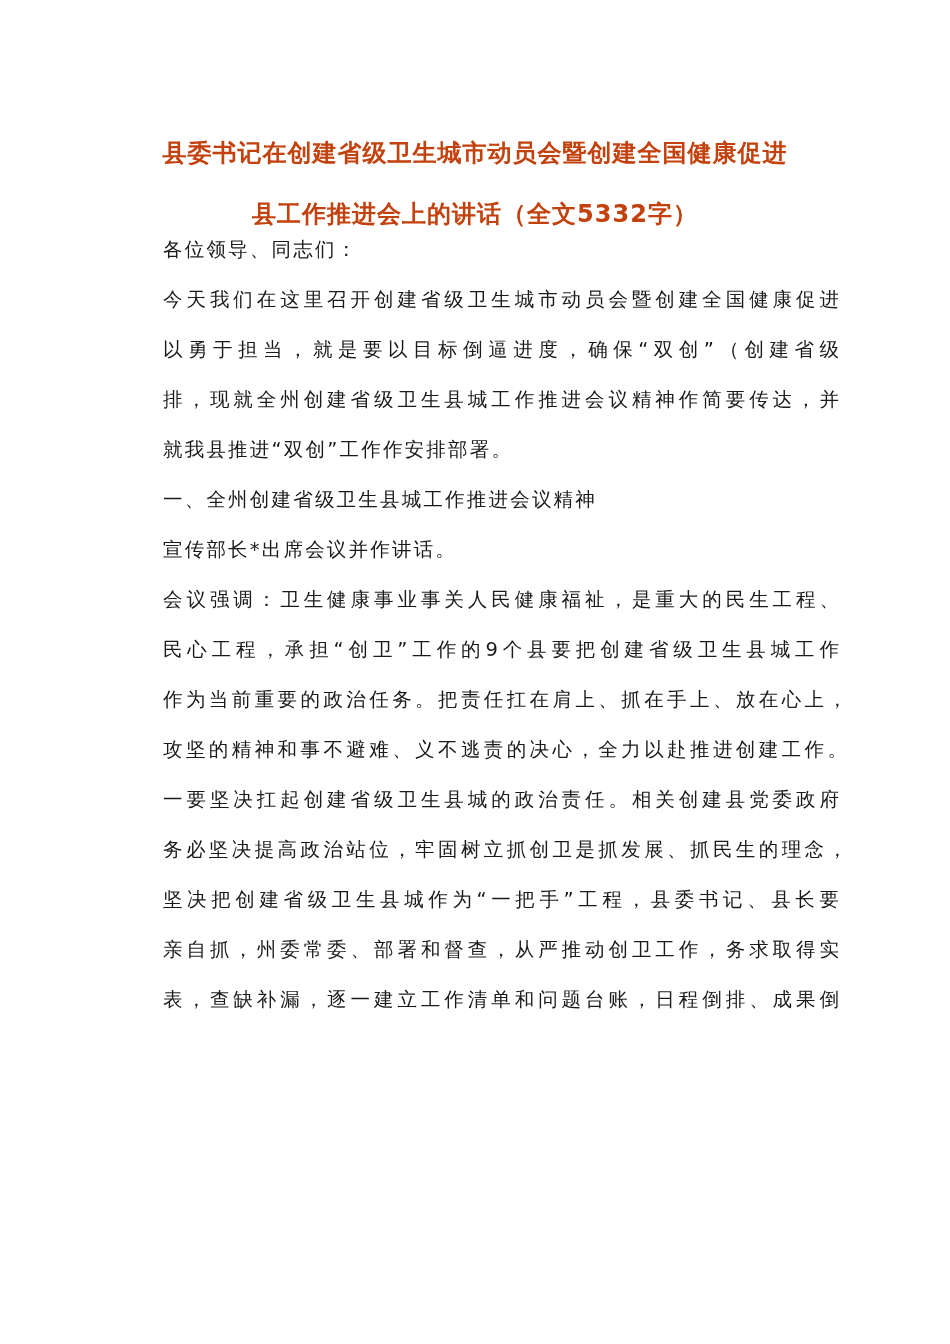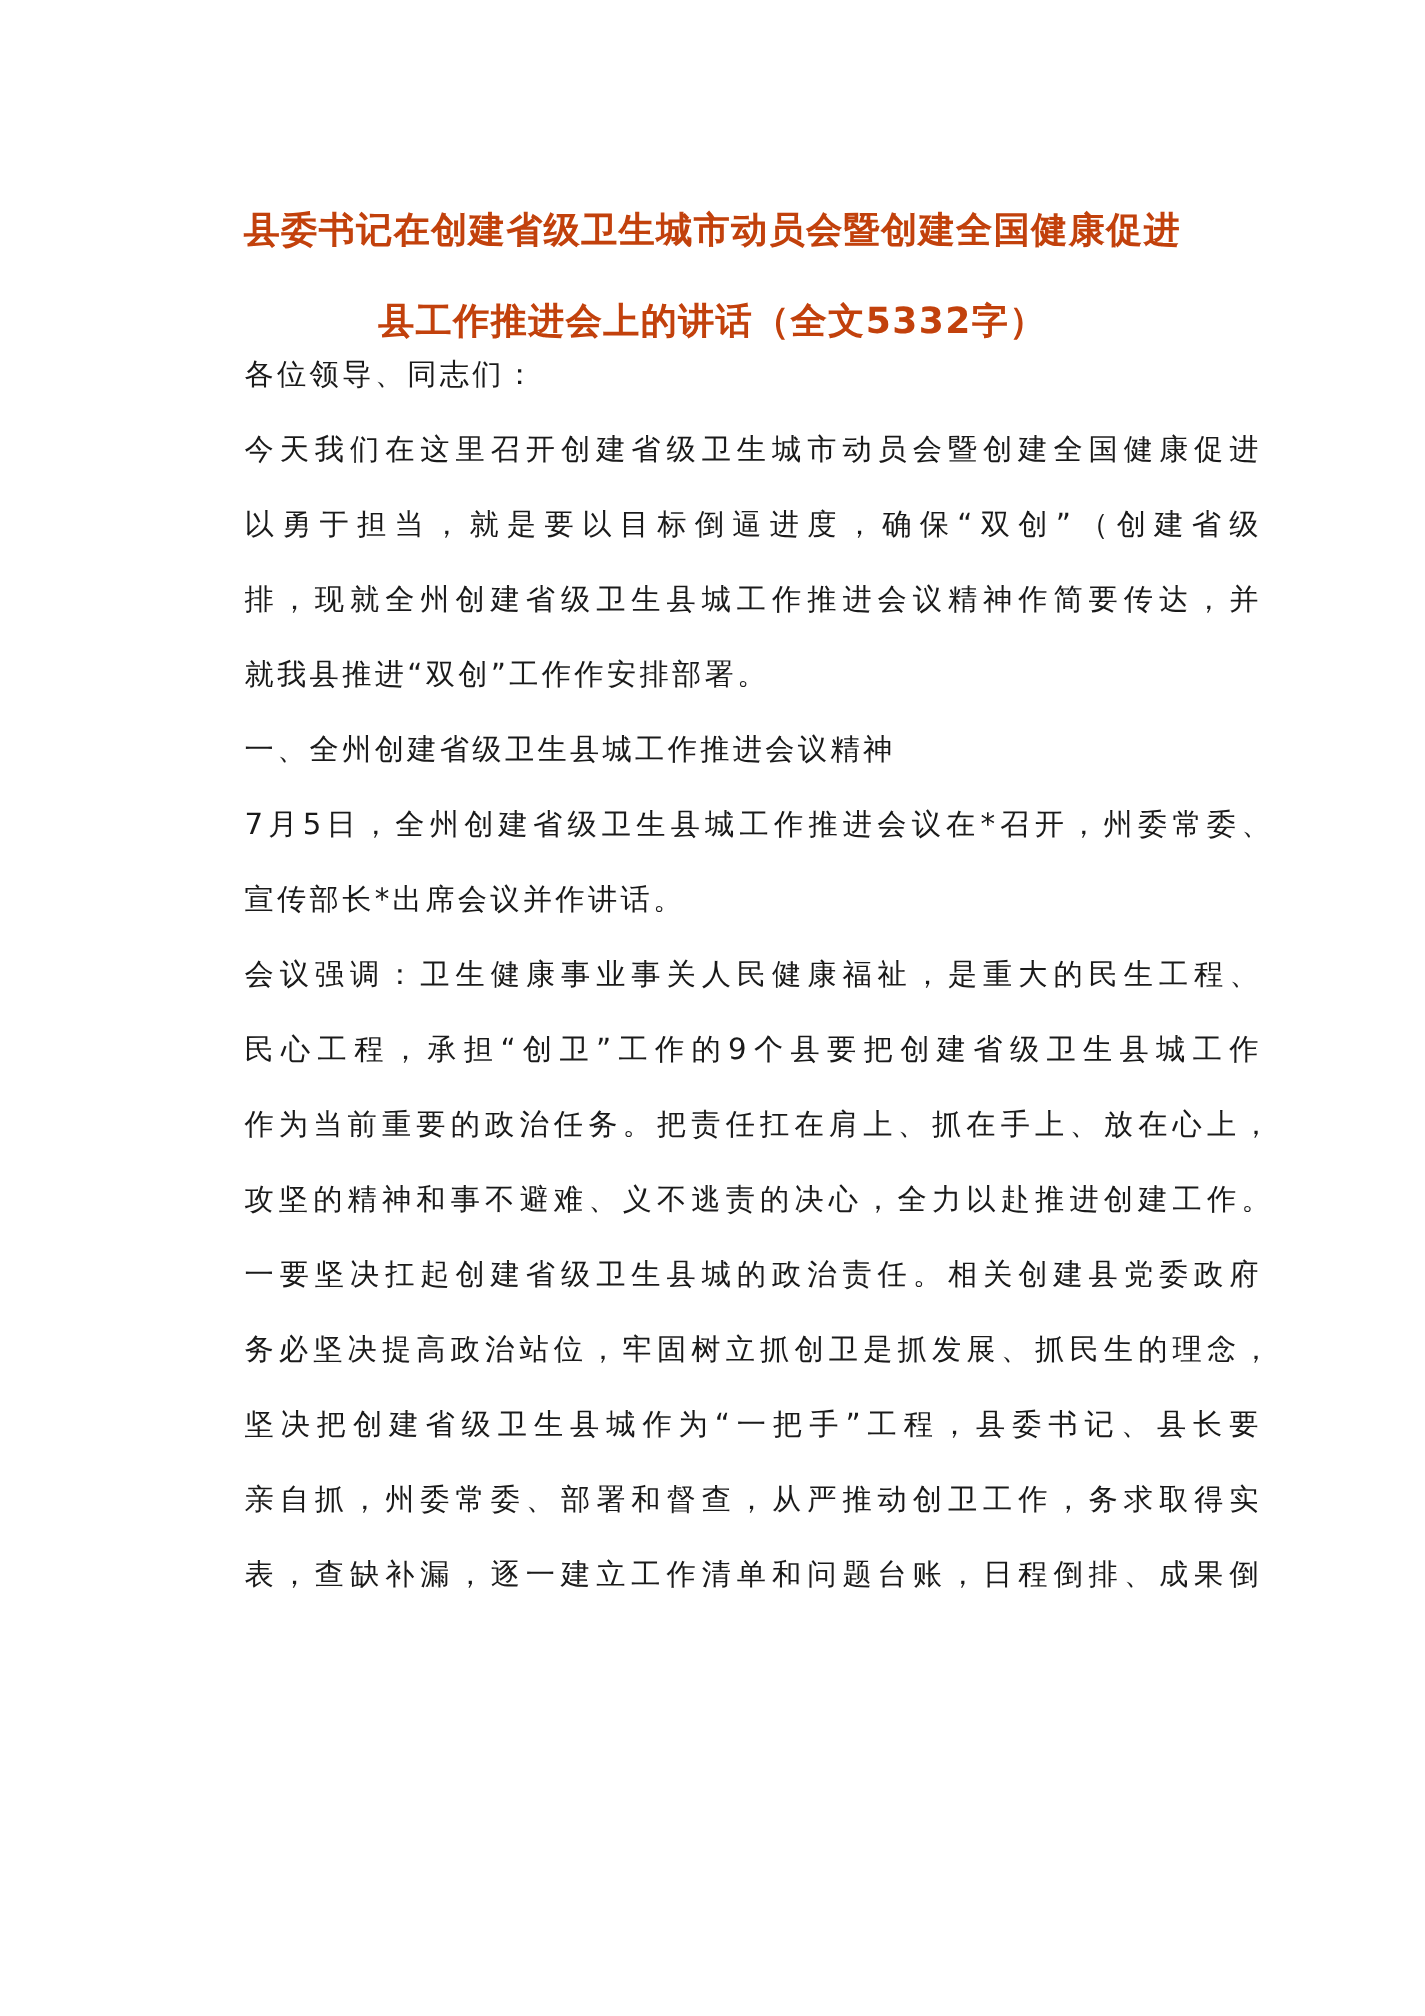--- a/index.html
+++ b/index.html
@@ -67,21 +67,20 @@
   <div class="title-line l1">县委书记在创建省级卫生城市动员会暨创建全国健康促进</div>
   <div class="title-line l2">县工作推进会上的讲话（全文5332字）</div>
 
   <div class="body-lines" id="body-lines">
       <div class="line">各位领导、同志们：</div>
       <div class="line justify">今天我们在这里召开创建省级卫生城市动员会暨创建全国健康促进</div>
       <div class="line justify">以勇于担当，就是要以目标倒逼进度，确保“双创”（创建省级</div>
       <div class="line justify">排，现就全州创建省级卫生县城工作推进会议精神作简要传达，并</div>
       <div class="line">就我县推进“双创”工作作安排部署。</div>
       <div class="line">一、全州创建省级卫生县城工作推进会议精神</div>
-      <div class="line justify tight">7月5日，全州创建省级卫生县城工作推进会议在*召开，州委常委、</div>
       <div class="line">宣传部长*出席会议并作讲话。</div>
       <div class="line justify">会议强调：卫生健康事业事关人民健康福祉，是重大的民生工程、</div>
       <div class="line justify">民心工程，承担“创卫”工作的9个县要把创建省级卫生县城工作</div>
       <div class="line justify tight">作为当前重要的政治任务。把责任扛在肩上、抓在手上、放在心上，</div>
       <div class="line justify tight">攻坚的精神和事不避难、义不逃责的决心，全力以赴推进创建工作。</div>
       <div class="line justify">一要坚决扛起创建省级卫生县城的政治责任。相关创建县党委政府</div>
       <div class="line justify tight">务必坚决提高政治站位，牢固树立抓创卫是抓发展、抓民生的理念，</div>
       <div class="line justify">坚决把创建省级卫生县城作为“一把手”工程，县委书记、县长要</div>
       <div class="line justify">亲自抓，州委常委、部署和督查，从严推动创卫工作，务求取得实</div>
       <div class="line justify">表，查缺补漏，逐一建立工作清单和问题台账，日程倒排、成果倒</div>

